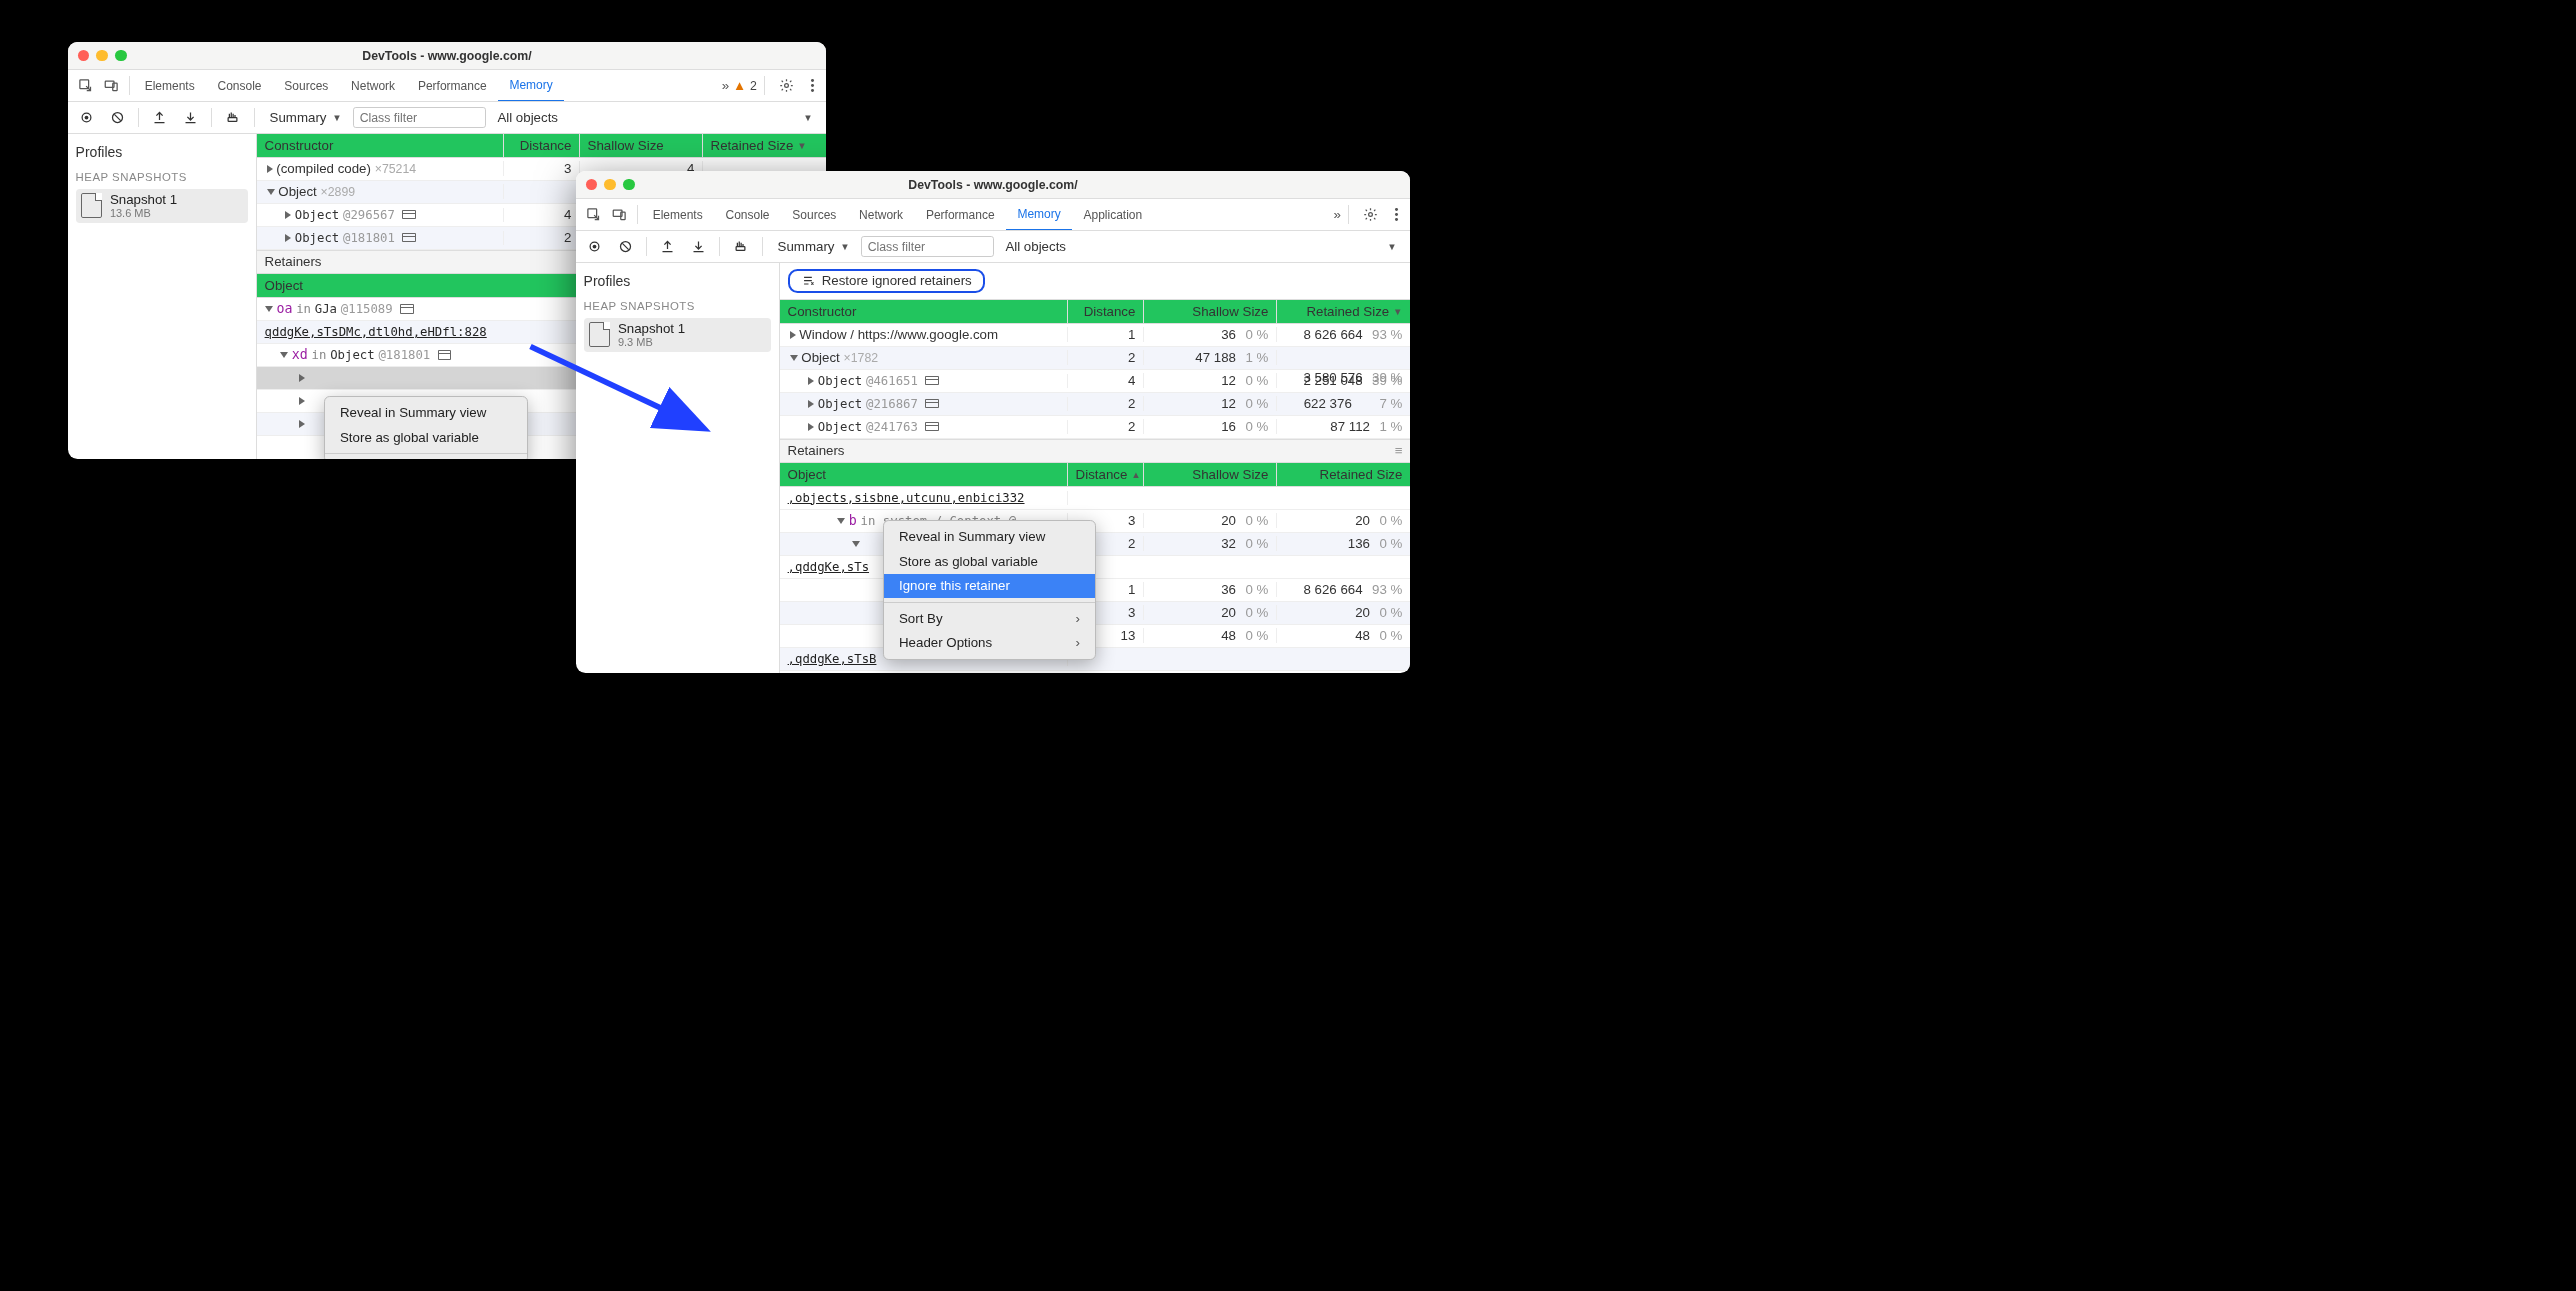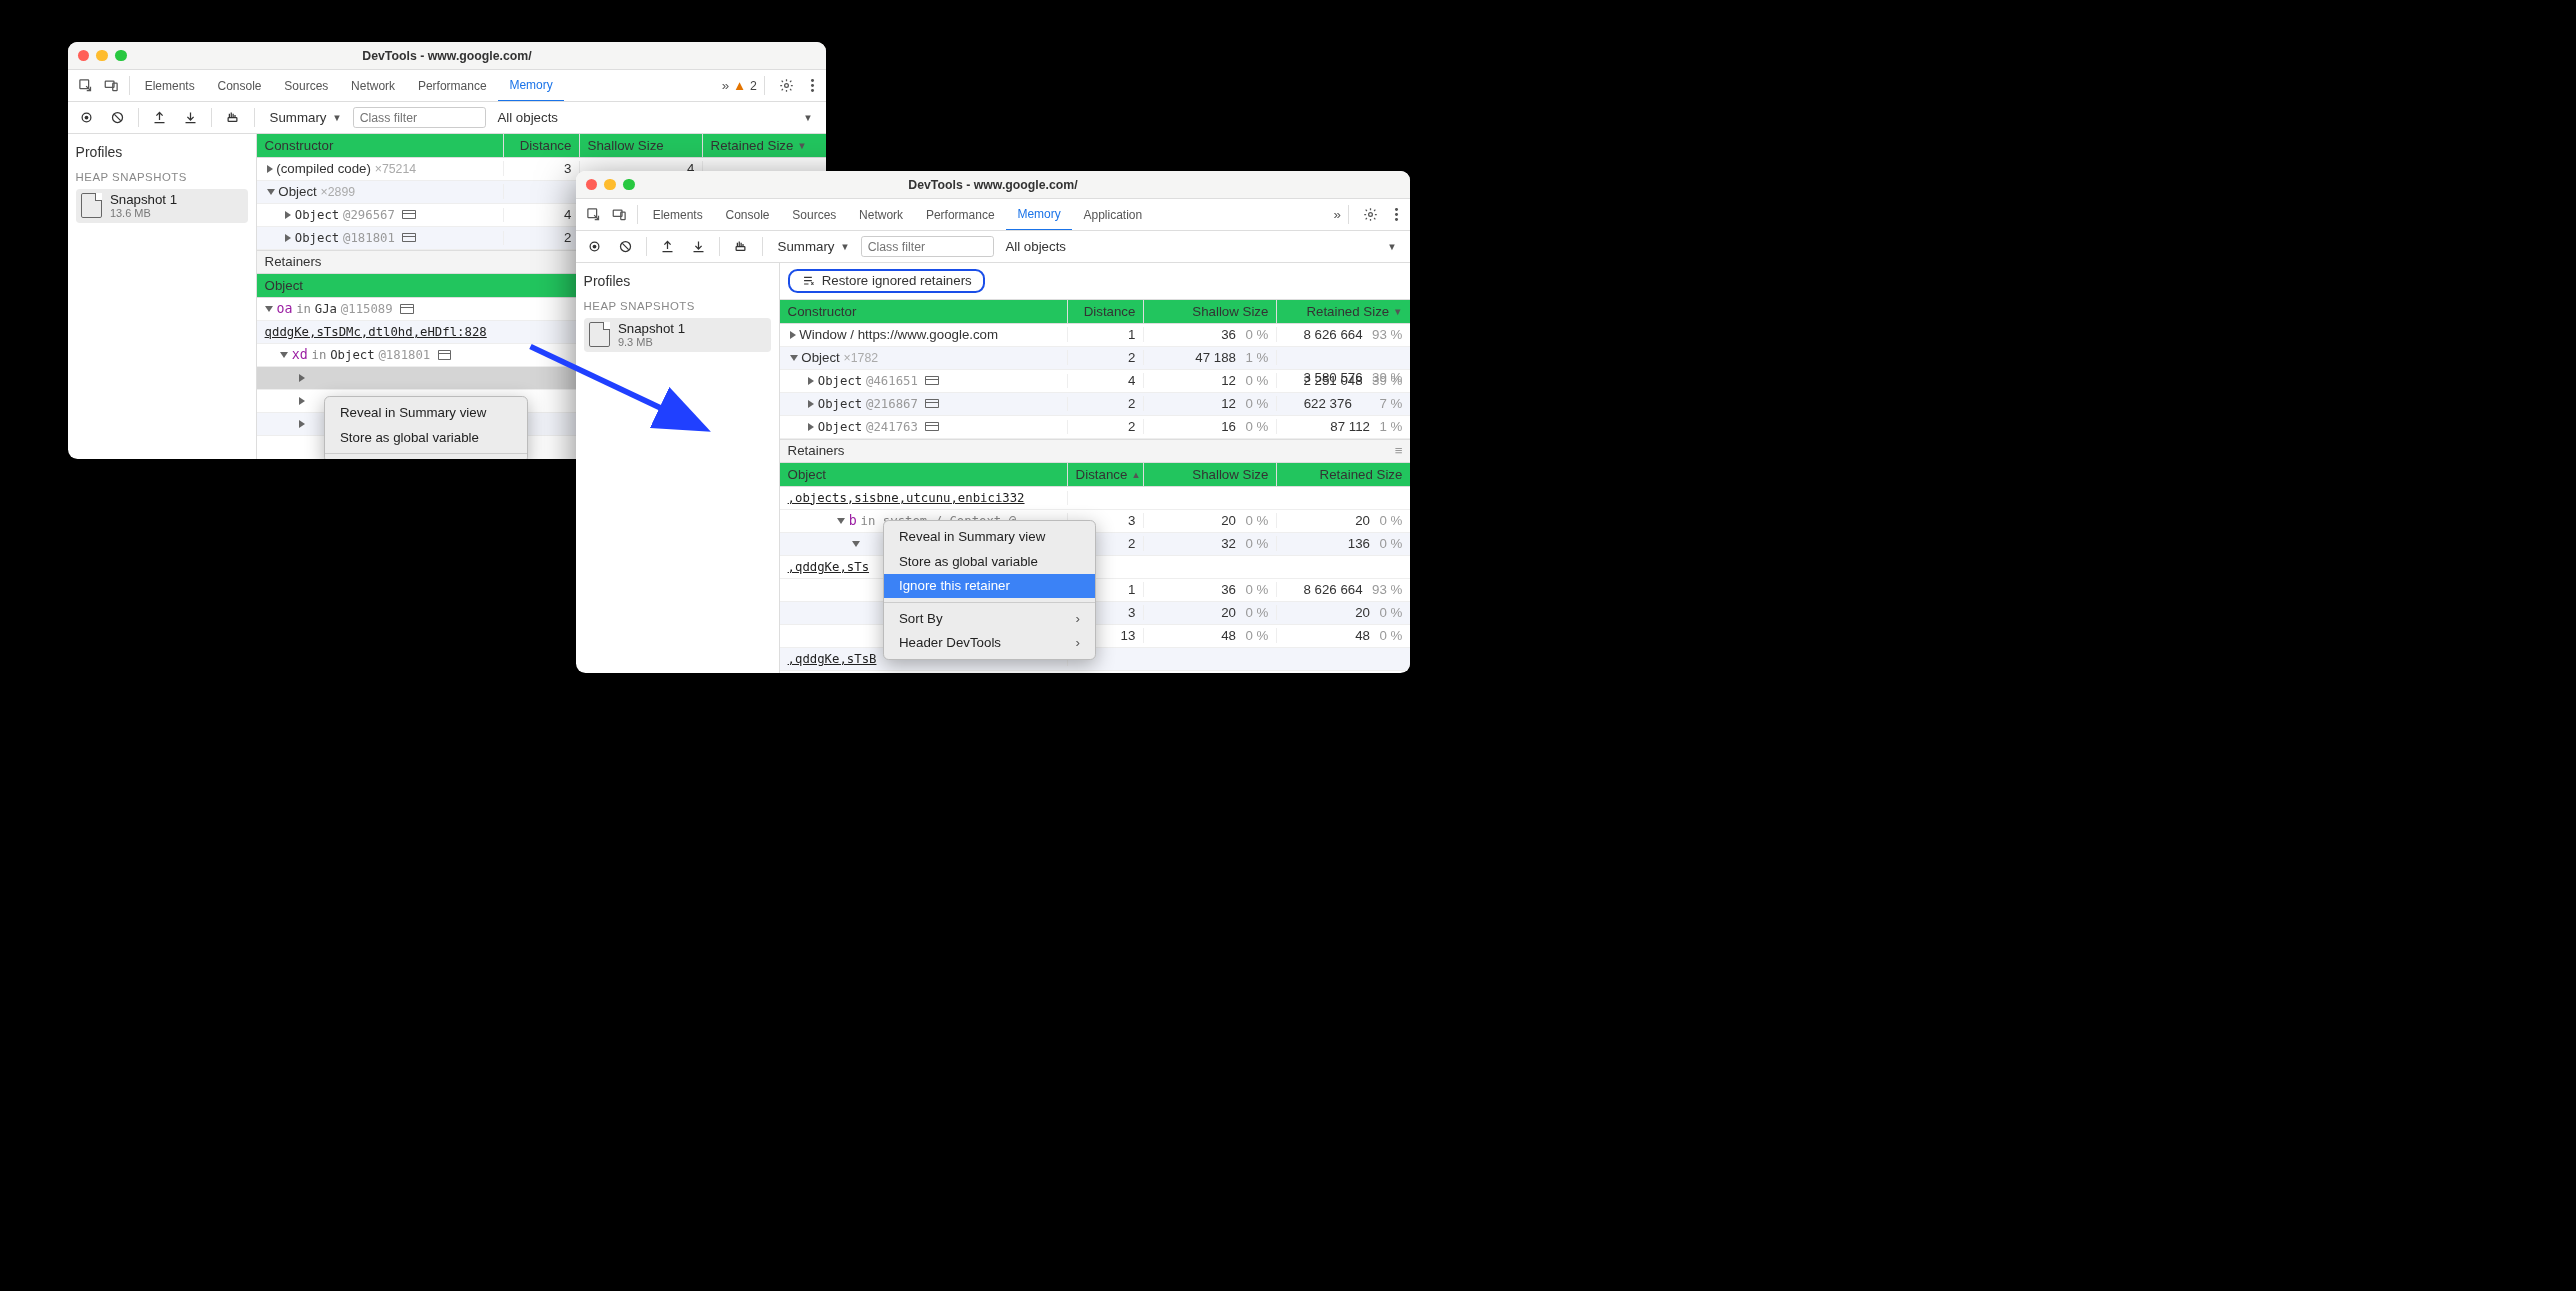--- a/index.html
+++ b/index.html
@@ -882,18 +882,18 @@
   <div class="context-menu" style="left:307px; top:349px; min-width:213px;">
     <div class="menu-item">Reveal in Summary view</div>
     <div class="menu-item">Store as global variable</div>
     <div class="menu-item highlight">Ignore this retainer</div>
     <div class="menu-sep"></div>
     <div class="menu-item">
       <span>Sort By</span>
       <span class="menu-arrow">›</span>
     </div>
     <div class="menu-item">
-      <span>Header DevTools</span>
+      <span>Header Options</span>
       <span class="menu-arrow">›</span>
     </div>
   </div>
 </div>
 
 
 </body></html>

